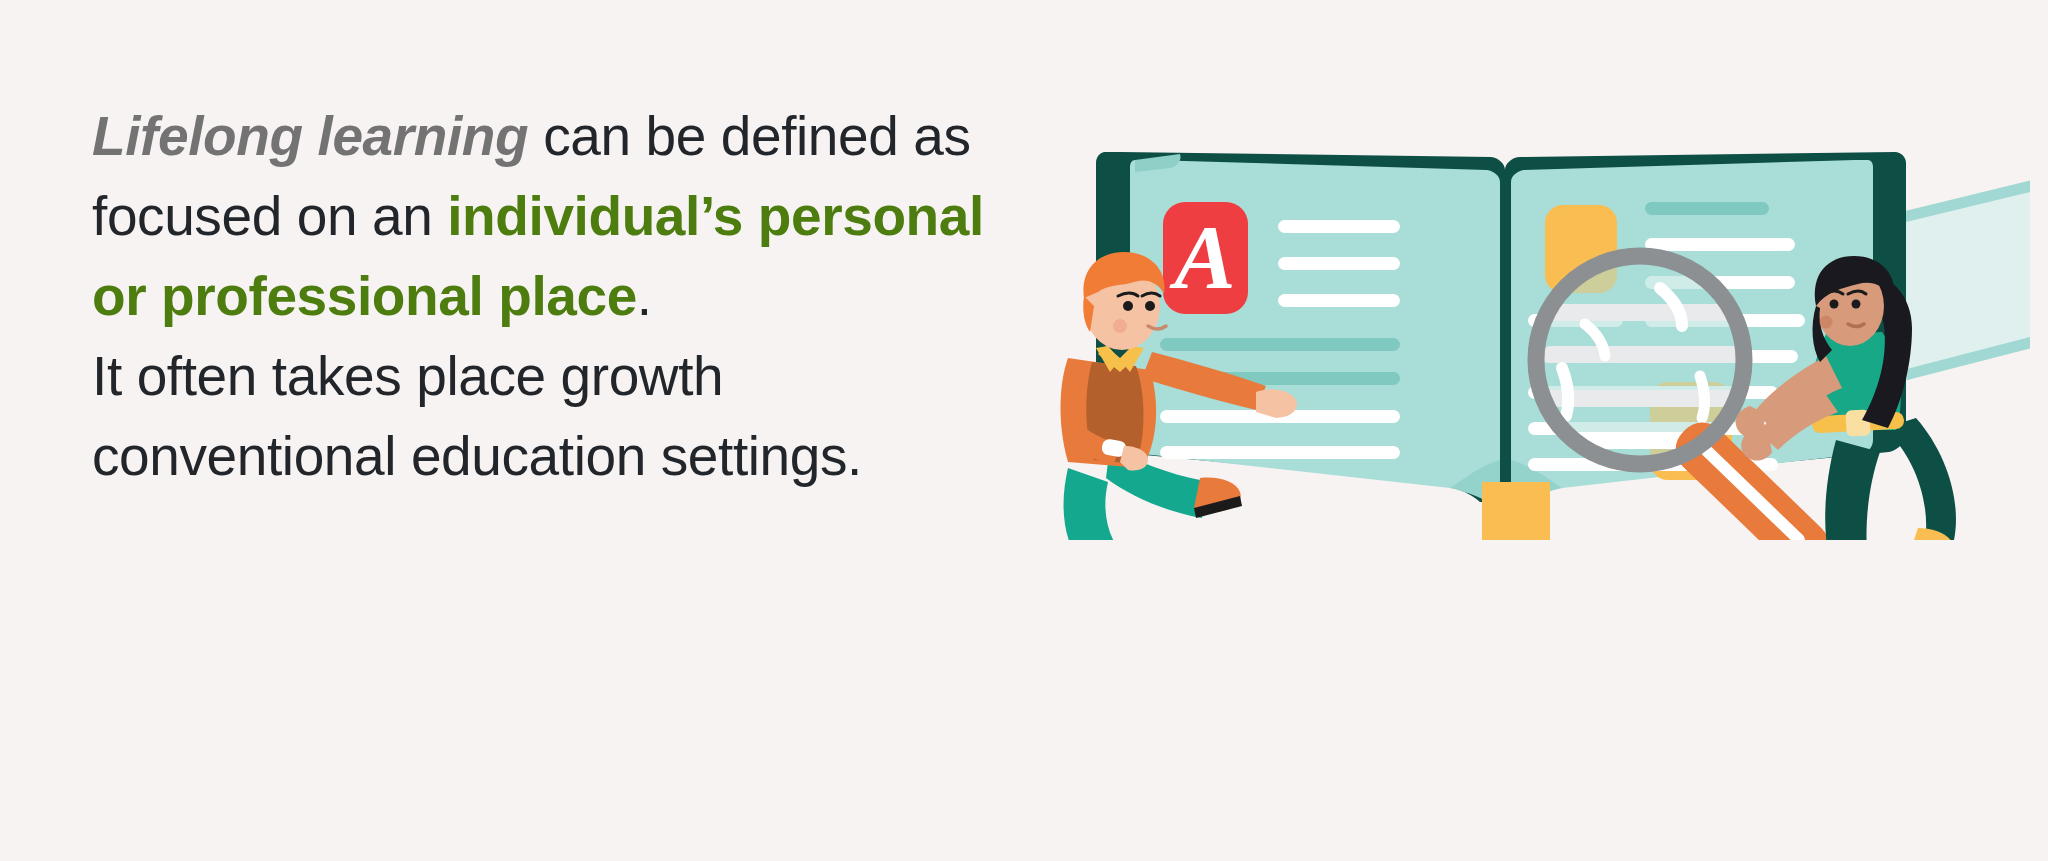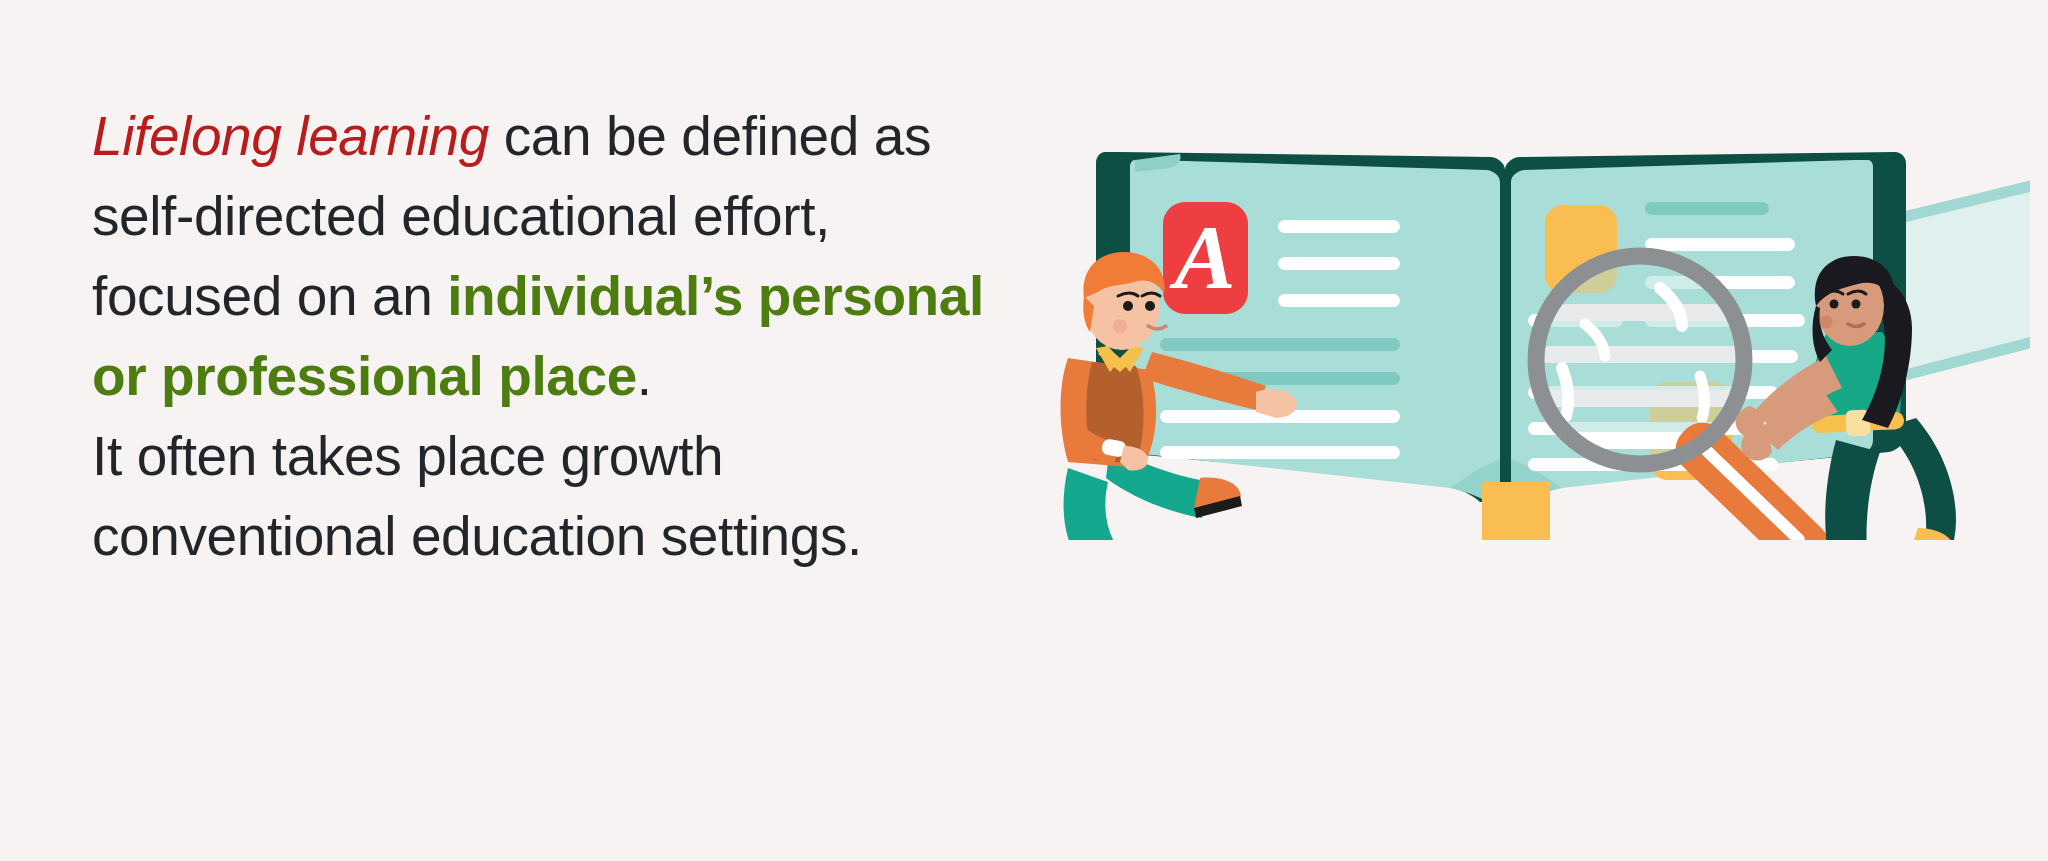--- a/index.html
+++ b/index.html
@@ -25,23 +25,23 @@
   }
   .para {
     margin: 0;
     color: #22262b;
     font-size: 55px;
     line-height: 80px;
     letter-spacing: -0.4px;
     font-weight: 400;
   }
   .para .em-bold-italic {
-    font-weight: 400;
+    font-weight: 700;
     font-style: italic;
-    color: #b91c1c;
+    color: #737373;
   }
   .para .em-bold {
     font-weight: 700;
     color: #4d7c0f;
   }
   .line { display: block; white-space: nowrap; }
 
   
   .illustration {
     position: absolute;
@@ -53,21 +53,20 @@
   .illustration svg { display: block; width: 100%; height: 100%; }
 </style>
 </head>
 <body>
 
 <div class="page">
 
   <div class="text-block">
     <p class="para">
       <span class="line"><span class="em-bold-italic">Lifelong learning</span><span> can be defined as</span></span>
-      <span class="line"><span>self-directed educational effort,</span></span>
       <span class="line"><span>focused on an </span><span class="em-bold">individual’s personal</span></span>
       <span class="line"><span class="em-bold">or professional place</span><span>.</span></span>
       <span class="line"><span>It often takes place growth</span></span>
       <span class="line"><span>conventional education settings.</span></span>
     </p>
   </div>
 
   <div class="illustration">
     <svg viewBox="0 0 980 430" xmlns="http://www.w3.org/2000/svg">
 

